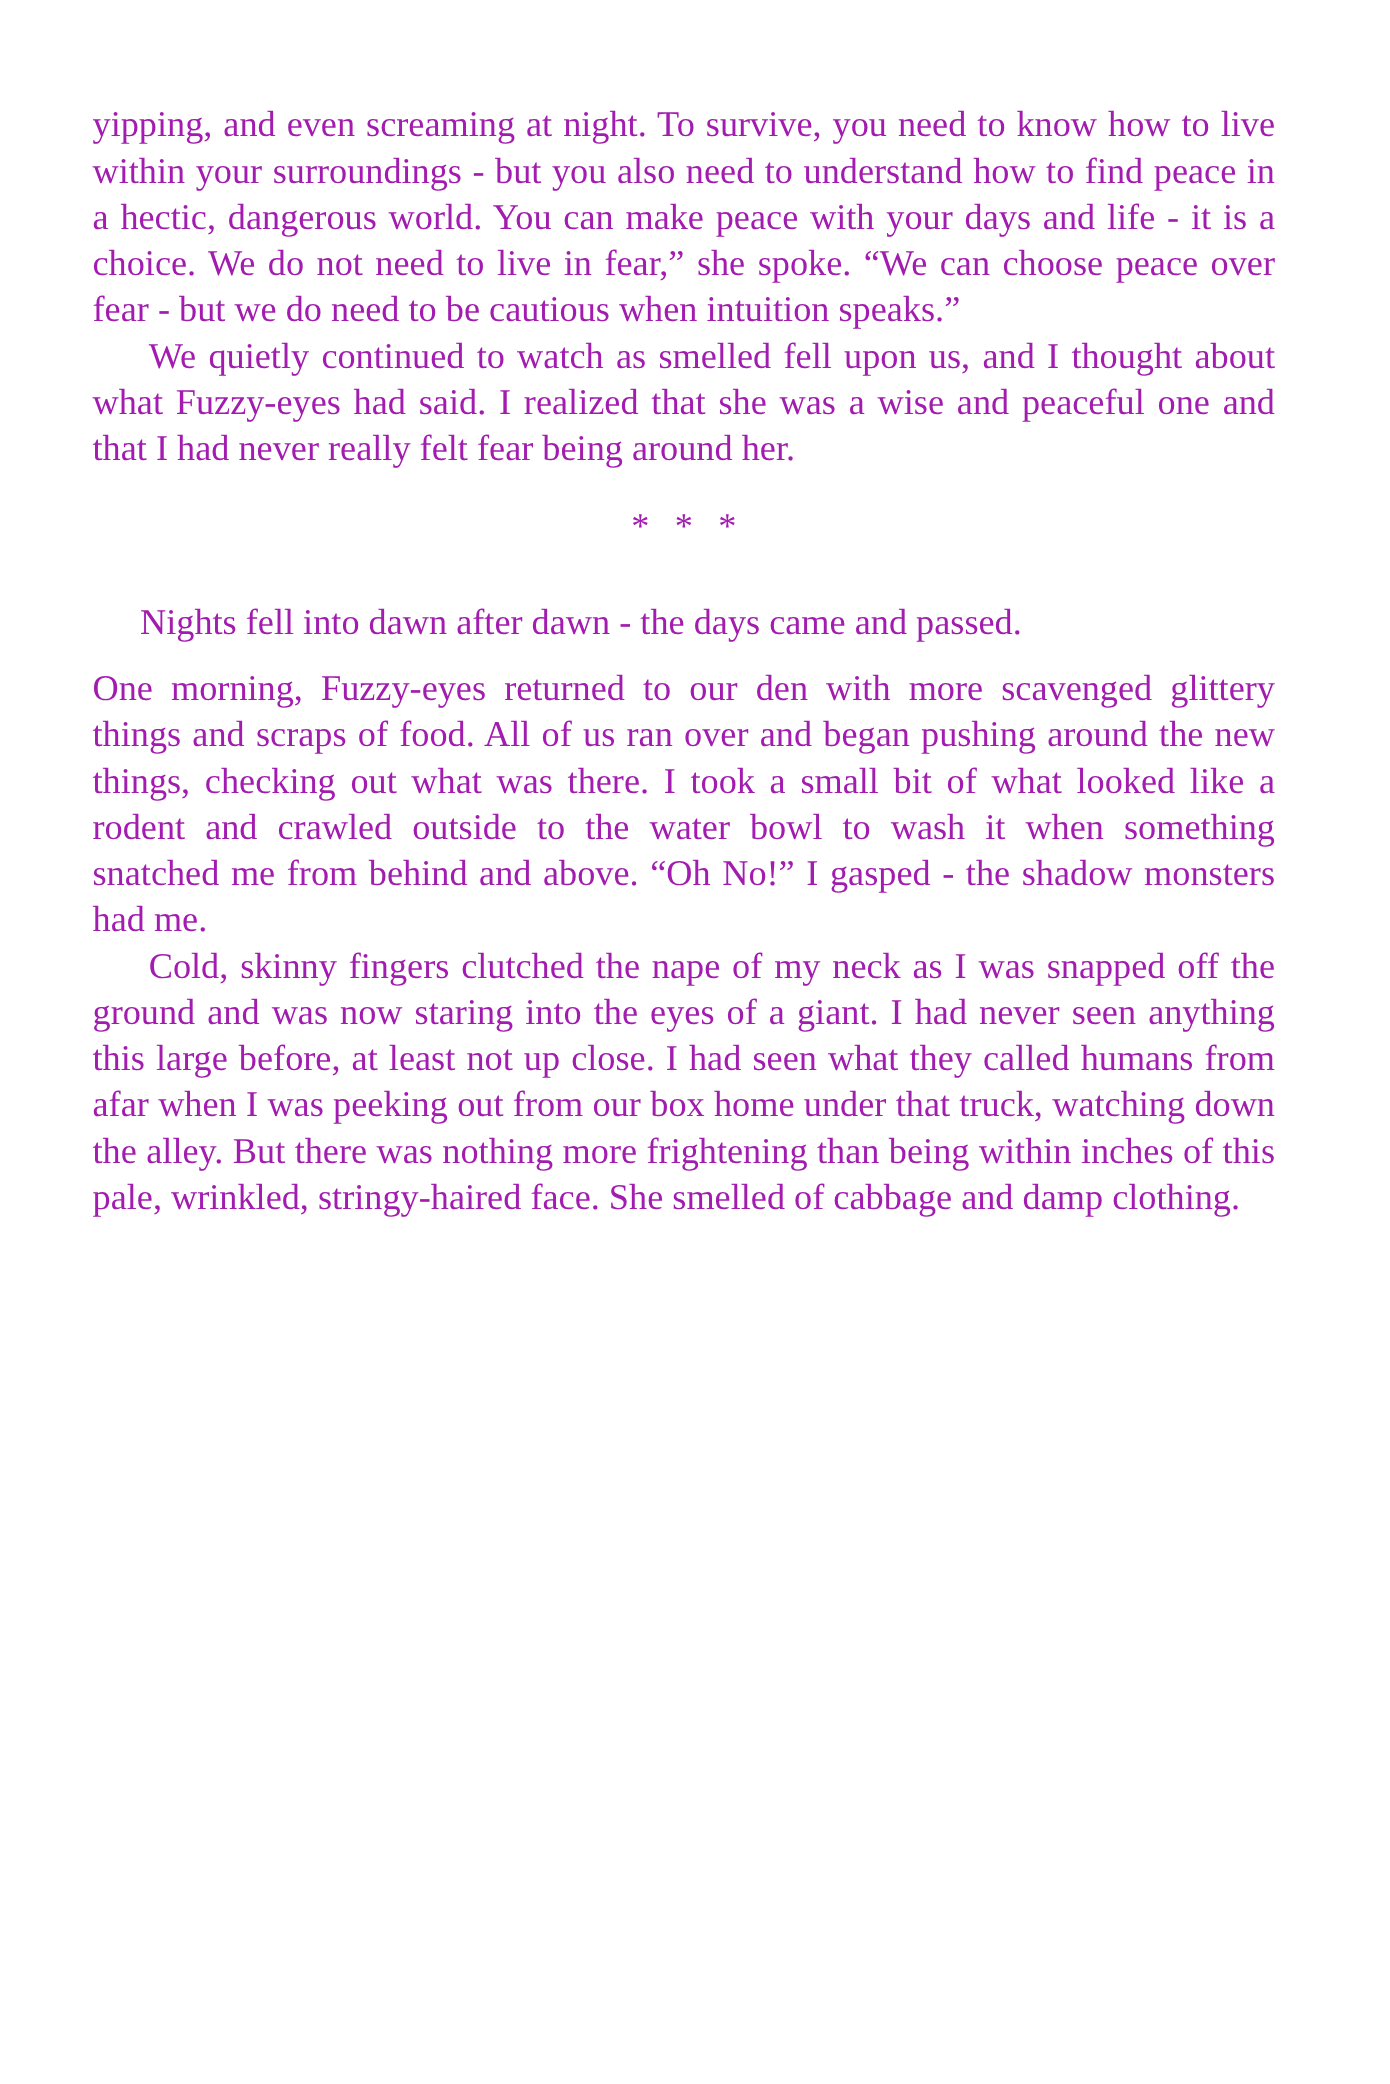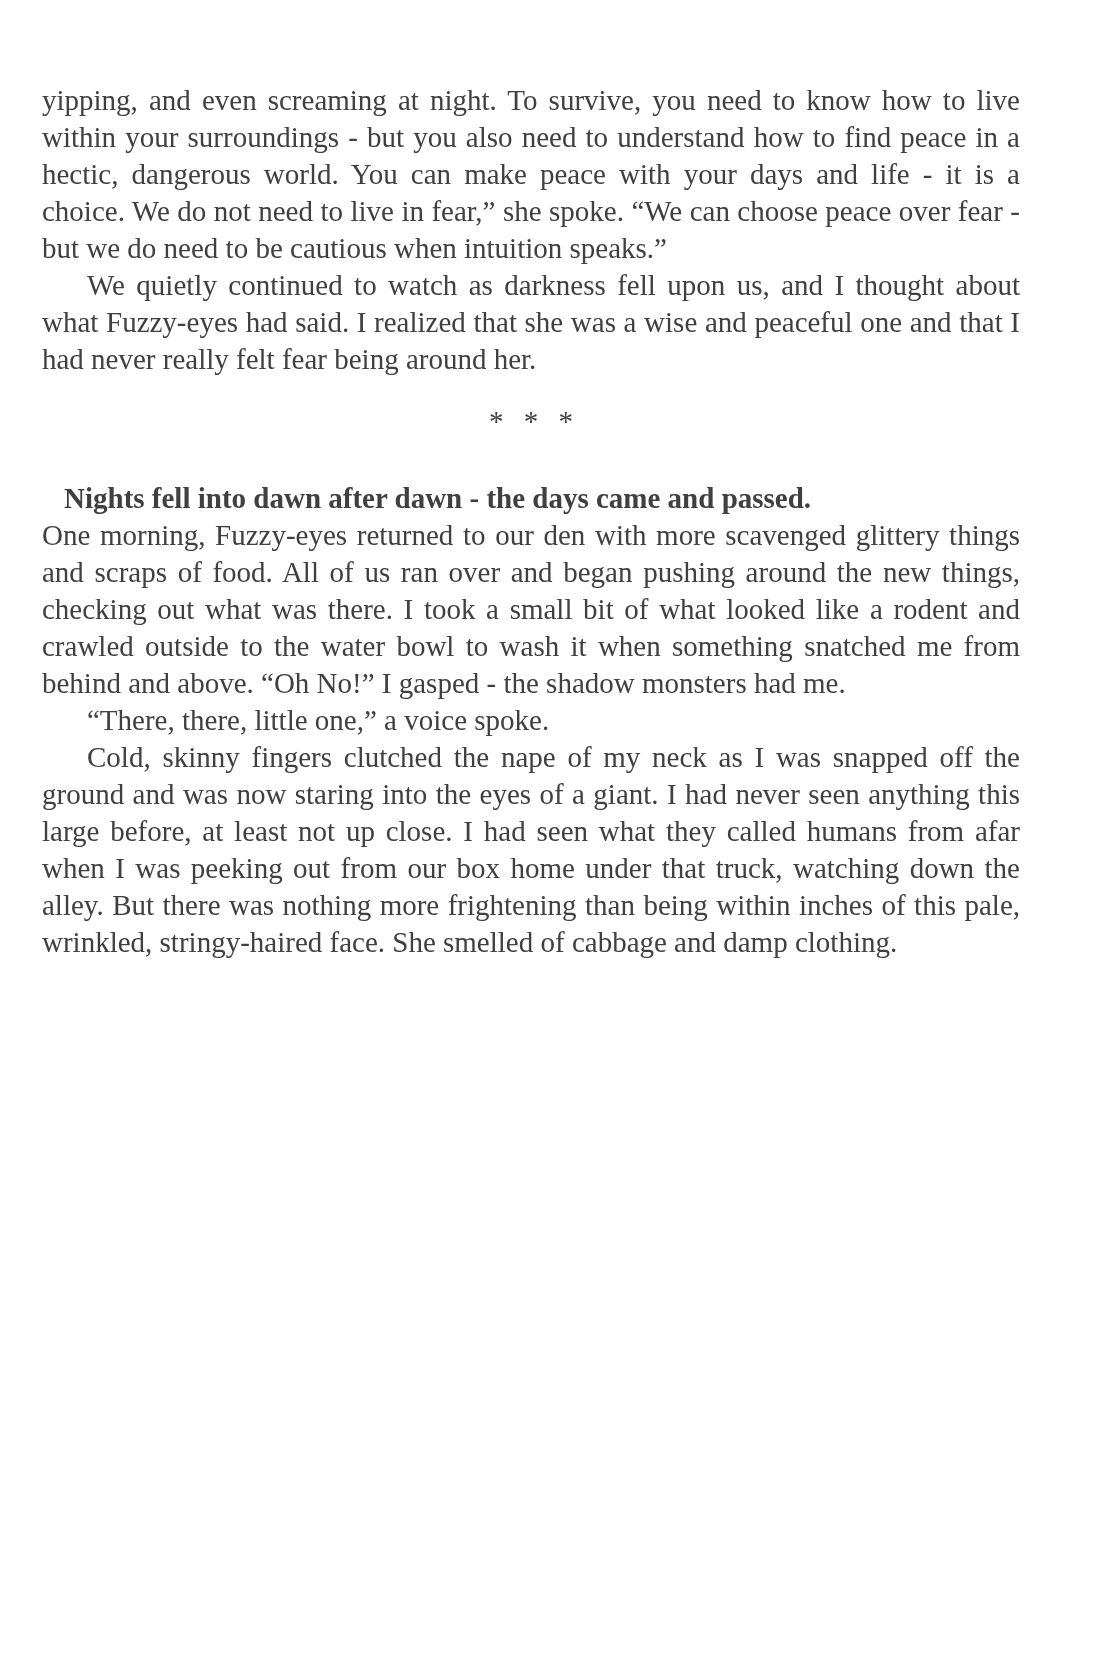--- a/index.html
+++ b/index.html
@@ -5,62 +5,61 @@
   html, body {
     margin: 0;
     padding: 0;
     background: #ffffff;
   }
   .page {
     box-sizing: border-box;
     width: 1112px;
     height: 1667px;
     background: #ffffff;
-    padding: 82px 92px 0 42px;
+    padding: 82px 92px 0 74px;
     font-family: "Liberation Serif", "DejaVu Serif", serif;
     font-size: 29px;
     line-height: 37px;
-    color: #404040;
+    color: #a21caf;
     overflow: hidden;
   }
   p { margin: 0; }
   .para {
     text-align: justify;
     hyphens: none;
     -webkit-hyphens: none;
   }
   .para.indent { text-indent: 45px; }
   .para.no-indent { text-indent: 0; }
   .scene-break {
     text-align: center;
     word-spacing: 0.45em;
     margin: 25px 0 40px 0;
     font-size: 29px;
     line-height: 37px;
   }
   .section-heading {
-    font-weight: bold;
+    font-weight: normal;
     text-indent: 22px;
     text-align: justify;
-    margin: 0;
+    margin: 16px;
   }
 </style>
 </head>
 <body>
 
 <div class="page">
 
   <p class="para no-indent">yipping, and even screaming at night. To survive, you need to know how to live within your surroundings - but you also need to understand how to find peace in a hectic, dangerous world. You can make peace with your days and life - it is a choice. We do not need to live in fear,” she spoke. “We can choose peace over fear - but we do need to be cautious when intuition speaks.”</p>
 
-  <p class="para indent">We quietly continued to watch as darkness fell upon us, and I thought about what Fuzzy-eyes had said. I realized that she was a wise and peaceful one and that I had never really felt fear being around her.</p>
+  <p class="para indent">We quietly continued to watch as smelled fell upon us, and I thought about what Fuzzy-eyes had said. I realized that she was a wise and peaceful one and that I had never really felt fear being around her.</p>
 
 
   <div class="scene-break">* * *</div>
 
   <p class="section-heading">Nights fell into dawn after dawn - the days came and passed.</p>
 
   <p class="para no-indent">One morning, Fuzzy-eyes returned to our den with more scavenged glittery things and scraps of food. All of us ran over and began pushing around the new things, checking out what was there. I took a small bit of what looked like a rodent and crawled outside to the water bowl to wash it when something snatched me from behind and above. “Oh No!” I gasped - the shadow monsters had me.</p>
 
-  <p class="para indent">“There, there, little one,” a voice spoke.</p>
 
   <p class="para indent">Cold, skinny fingers clutched the nape of my neck as I was snapped off the ground and was now staring into the eyes of a giant. I had never seen anything this large before, at least not up close. I had seen what they called humans from afar when I was peeking out from our box home under that truck, watching down the alley. But there was nothing more frightening than being within inches of this pale, wrinkled, stringy-haired face. She smelled of cabbage and damp clothing.</p>
 
 </div>
 
 </body></html>

